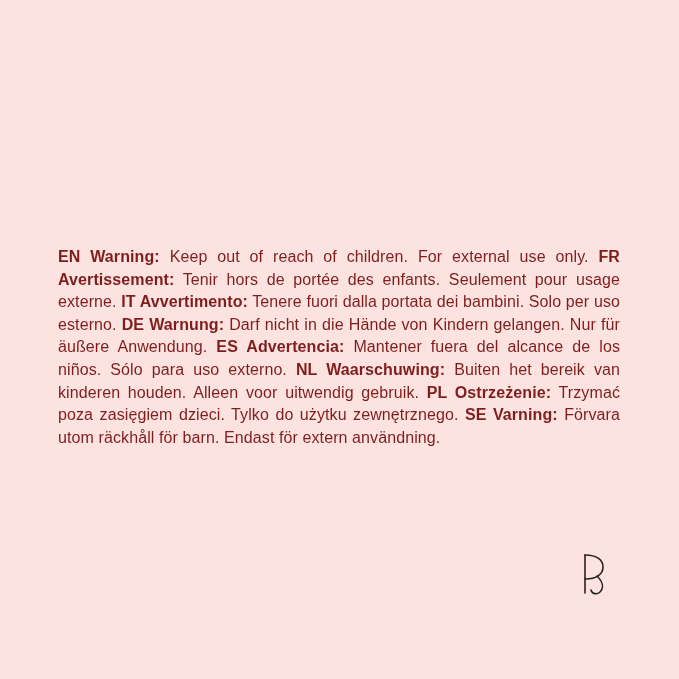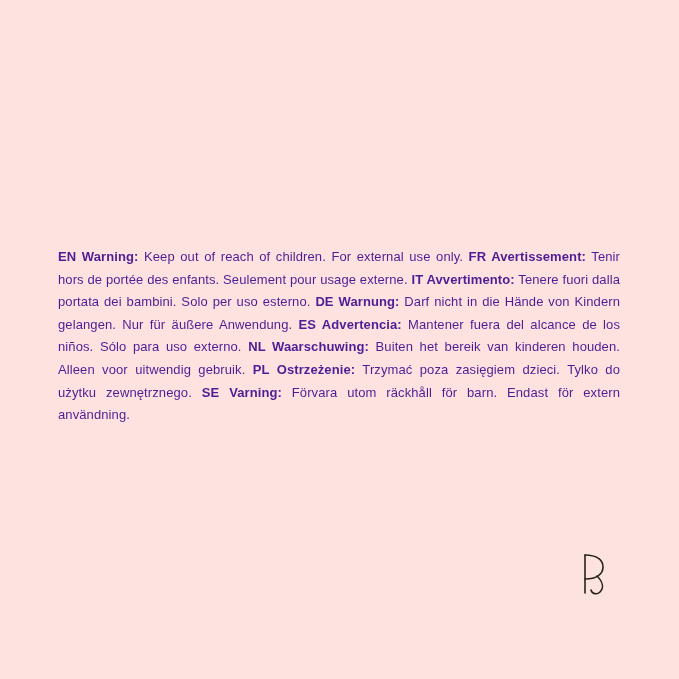--- a/index.html
+++ b/index.html
@@ -20,22 +20,22 @@
     background: #fce3e0;
     box-sizing: border-box;
   }
   .warning-block {
     position: absolute;
     left: 58px;
     top: 246px;
     width: 562px;
     text-align: justify;
     text-justify: inter-word;
-    color: #4c1d95;
-    font-size: 13px;
+    color: #7f1d1d;
+    font-size: 16px;
     line-height: 22.6px;
     letter-spacing: 0.1px;
     font-family: "Liberation Sans", sans-serif;
   }
   .warning-block .lang {
     font-weight: bold;
   }
   .warning-block .txt {
     font-weight: normal;
   }

